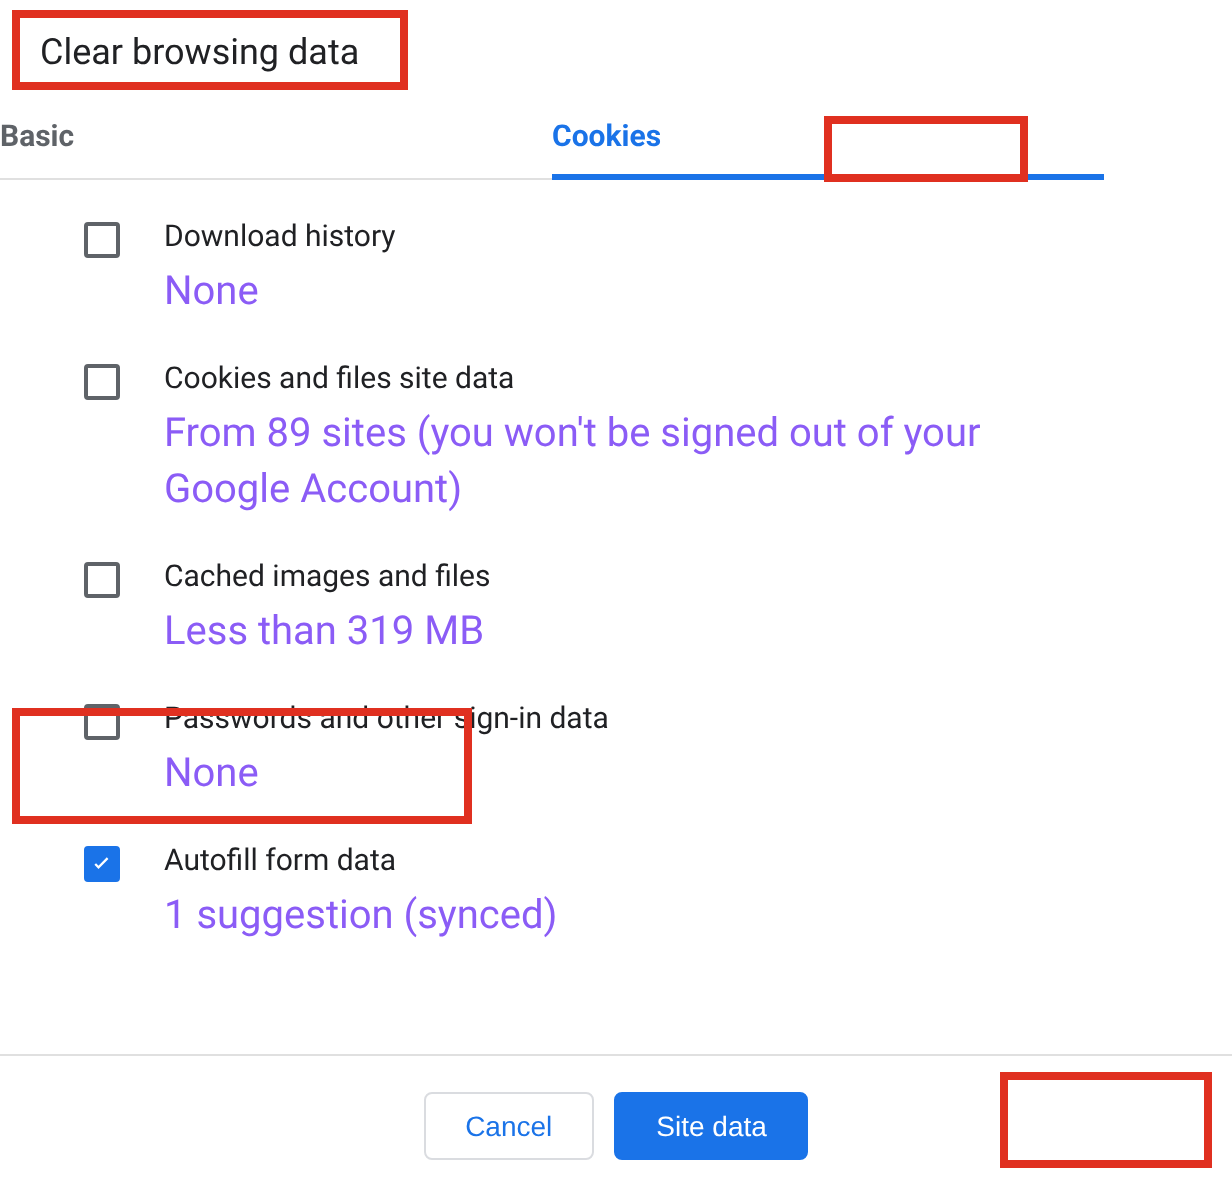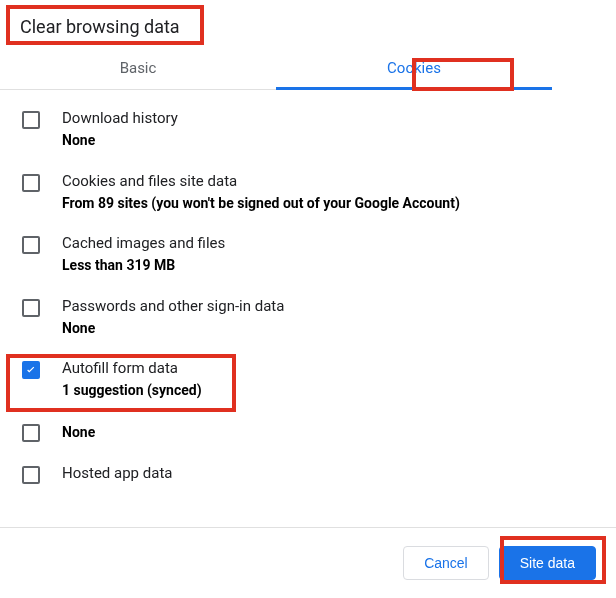--- a/index.html
+++ b/index.html
@@ -26,24 +26,24 @@
       font-weight: 400;
       color: #202124;
       padding: 16px 20px 10px 20px;
     }
     .tabs {
       display: flex;
       border-bottom: 1px solid #e0e0e0;
     }
     .tab {
       flex: 1;
-      text-align: center;
+      text-align: left;
       padding: 12px 0;
       font-size: 15px;
-      font-weight: 400;
+      font-weight: 700;
       color: #5f6368;
       cursor: pointer;
       position: relative;
     }
     .tab.active {
       color: #1a73e8;
     }
     .tab.active::after {
       content: "";
       position: absolute;
@@ -55,20 +55,21 @@
     }
     .list {
       padding: 8px 0 0 0;
       height: 400px;
       overflow-y: auto;
     }
     .item {
       display: flex;
       align-items: flex-start;
       padding: 10px 20px 10px 22px;
+      margin-left: 20px;
     }
     .checkbox {
       width: 18px;
       height: 18px;
       border: 2px solid #5f6368;
       border-radius: 2px;
       margin-right: 22px;
       margin-top: 3px;
       flex-shrink: 0;
       display: flex;
@@ -92,34 +93,33 @@
     .item-text {
       display: flex;
       flex-direction: column;
       line-height: 1.4;
     }
     .item-label {
       font-size: 15px;
       color: #202124;
     }
     .item-sub {
-      font-size: 14px;
-      color: #000000;
+      font-size: 20px;
+      color: #8b5cf6;
       margin-top: 2px;
-      font-weight: bold;
     }
     .footer {
       position: absolute;
       bottom: 0;
       left: 0;
       right: 0;
       border-top: 1px solid #e0e0e0;
       padding: 18px 20px 18px 20px;
       display: flex;
-      justify-content: flex-end;
+      justify-content: center;
       gap: 10px;
       background: #fff;
     }
     .btn {
       font-size: 14px;
       font-weight: 500;
       padding: 8px 20px;
       border-radius: 4px;
       cursor: pointer;
     }

